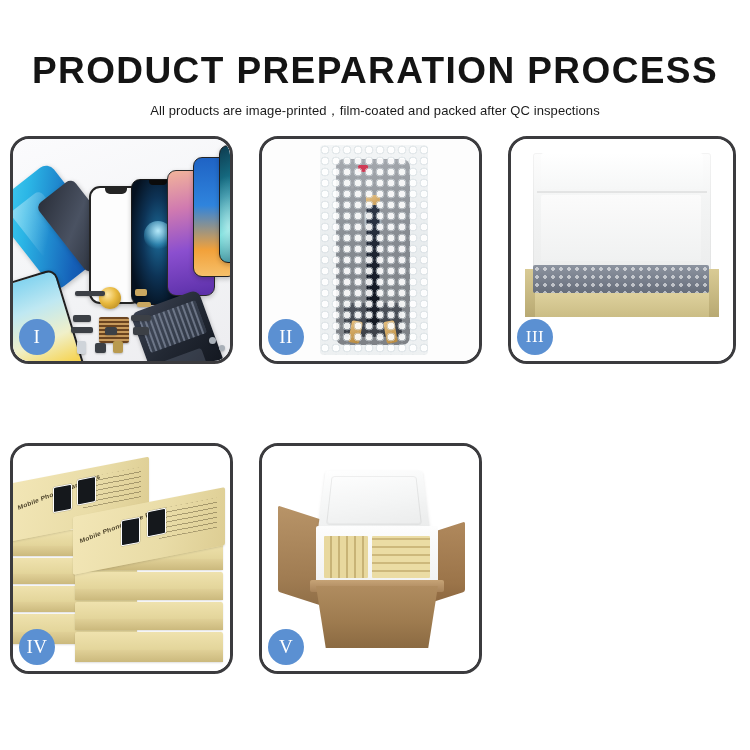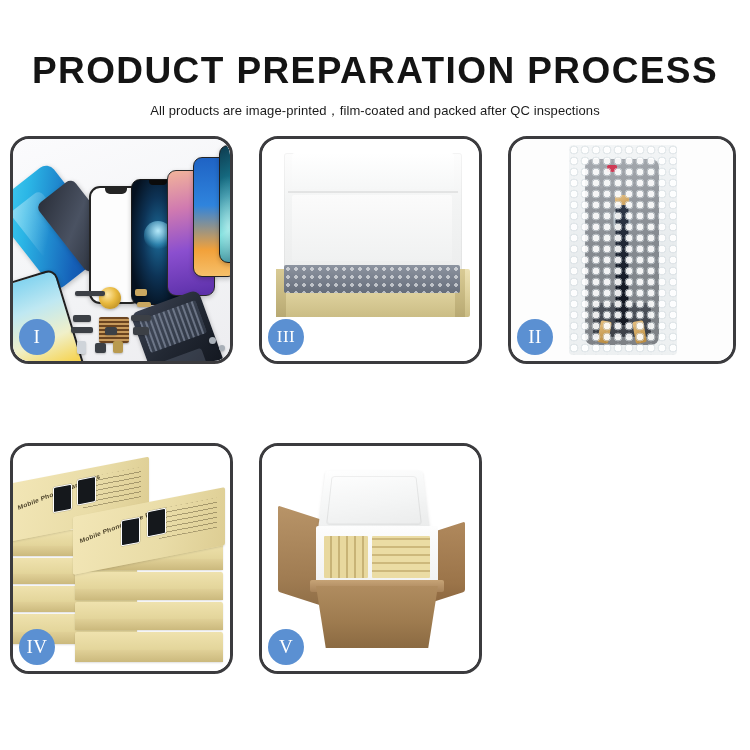--- a/index.html
+++ b/index.html
@@ -508,50 +508,50 @@
       <div class="p1-part" style="left:100px;top:202px;width:10px;height:12px;background:#b99a4f;"></div>
       <div class="p1-part" style="left:92px;top:188px;width:12px;height:8px;"></div>
       <div class="p1-part" style="left:196px;top:198px;width:7px;height:7px;background:#a9b0b8;border-radius:50%;"></div>
       <div class="p1-part" style="left:206px;top:206px;width:6px;height:6px;background:#a9b0b8;border-radius:50%;"></div>
     </div>
     <div class="badge">I</div>
   </div>
 
   <div class="panel">
     <div class="panel-stage">
+      <div class="p2-bg"></div>
+      <div class="p2-bag">
+        <div class="p2-screen">
+          <div class="p2-red"></div>
+          <div class="p2-tab"></div>
+          <div class="p2-conn"></div>
+          <div class="p2-flex"></div>
+          <div class="p2-foot"></div>
+          <div class="p2-goldL"></div>
+          <div class="p2-goldR"></div>
+        </div>
+        <div class="p2-bubbles"></div>
+      </div>
+    </div>
+    <div class="badge">II</div>
+  </div>
+
+  <div class="panel">
+    <div class="panel-stage">
       <div class="p3-bg"></div>
       <div class="p3-lid"></div>
       <div class="p3-lidtop"></div>
       <div class="p3-lidcrease"></div>
       <div class="p3-foam"></div>
       <div class="p3-tray"></div>
       <div class="p3-lipL"></div>
       <div class="p3-lipR"></div>
       <div class="p3-trayinner"></div>
     </div>
     <div class="badge small">III</div>
-  </div>
-
-  <div class="panel">
-    <div class="panel-stage">
-      <div class="p2-bg"></div>
-      <div class="p2-bag">
-        <div class="p2-screen">
-          <div class="p2-red"></div>
-          <div class="p2-tab"></div>
-          <div class="p2-conn"></div>
-          <div class="p2-flex"></div>
-          <div class="p2-foot"></div>
-          <div class="p2-goldL"></div>
-          <div class="p2-goldR"></div>
-        </div>
-        <div class="p2-bubbles"></div>
-      </div>
-    </div>
-    <div class="badge">II</div>
   </div>
 
   <div class="panel">
     <div class="panel-stage">
       <div class="p4-bg"></div>
 
       <div class="kbox" style="left:-2px;top:84px;width:126px;height:26px;">
           <div class="side"></div>
         </div>
       <div class="kbox" style="left:-2px;top:112px;width:126px;height:26px;">

